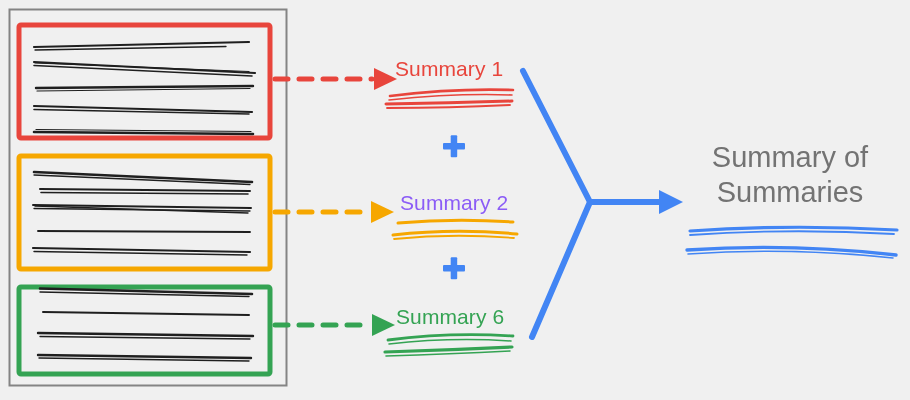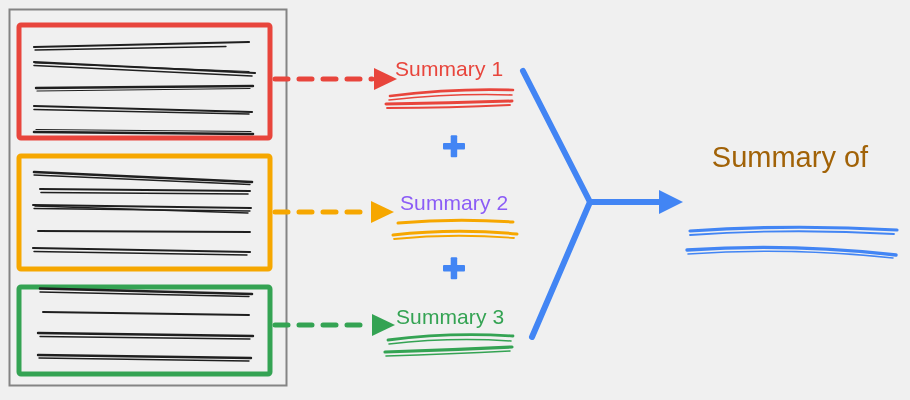--- a/index.html
+++ b/index.html
@@ -34,21 +34,21 @@
   }
   .summary-label {
     font-size: 21px;
     letter-spacing: 0.1px;
   }
   #label-summary-1 { left: 395px; top: 58px; color: #e8453c; }
   #label-summary-2 { left: 400px; top: 192px; color: #8b5cf6; }
   #label-summary-3 { left: 396px; top: 306px; color: #34a353; }
   .final-label {
     font-size: 29px;
-    color: #a16207;
+    color: #737373;
     text-align: center;
     width: 230px;
     left: 675px;
     line-height: 1.22;
     white-space: normal;
   }
   #label-final { top: 140px; }
 </style>
 </head>
 <body>
@@ -154,19 +154,20 @@
       <path d="M690,231 Q790,224 897,230" stroke-width="3.2"></path>
       <path d="M690,235 Q790,228 894,234" stroke-width="1.8"></path>
       <path d="M687,250 Q790,243 896,255" stroke-width="3.4"></path>
       <path d="M688,254 Q790,247 893,258" stroke-width="1.6"></path>
     </g>
   </svg>
 
   <div class="layer" style="pointer-events:none">
     <div class="label summary-label" id="label-summary-1">Summary 1</div>
     <div class="label summary-label" id="label-summary-2">Summary 2</div>
-    <div class="label summary-label" id="label-summary-3">Summary 3</div>
+    <div class="label summary-label" id="label-summary-3">Summary 6</div>
     <div class="label final-label" id="label-final">
       <span>Summary of</span><br>
+      <span>Summaries</span>
     </div>
   </div>
 
 </div>
 
 </body></html>

